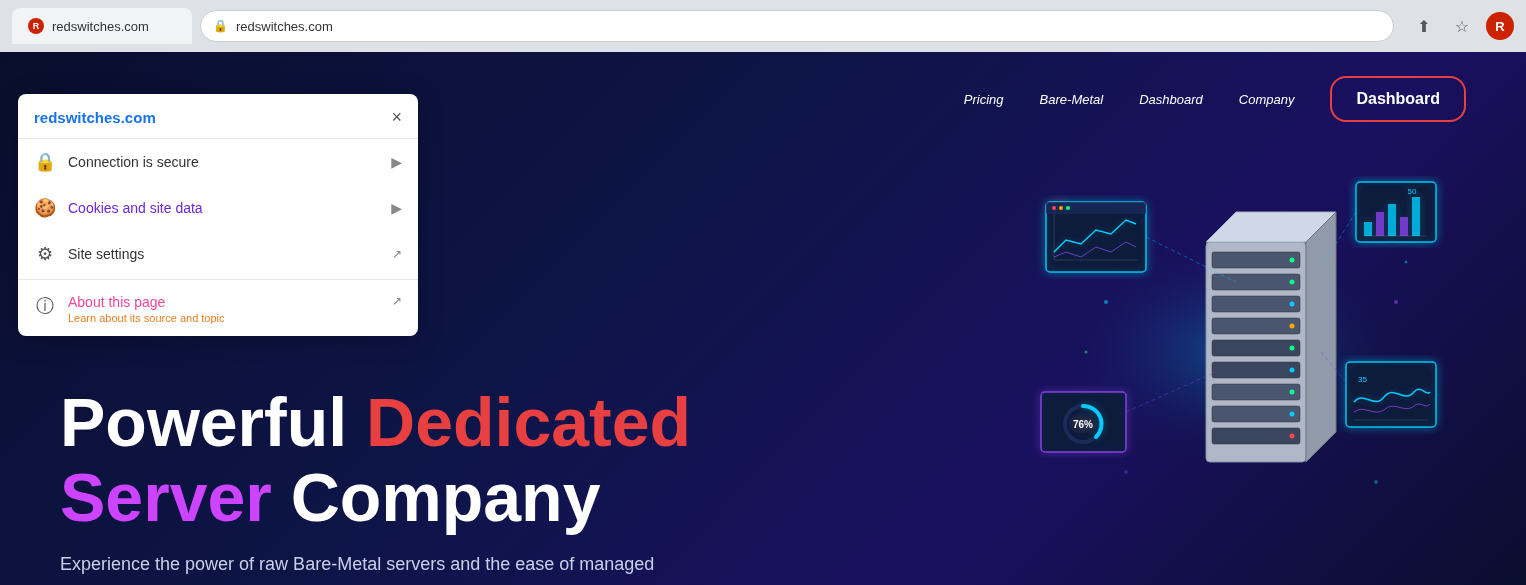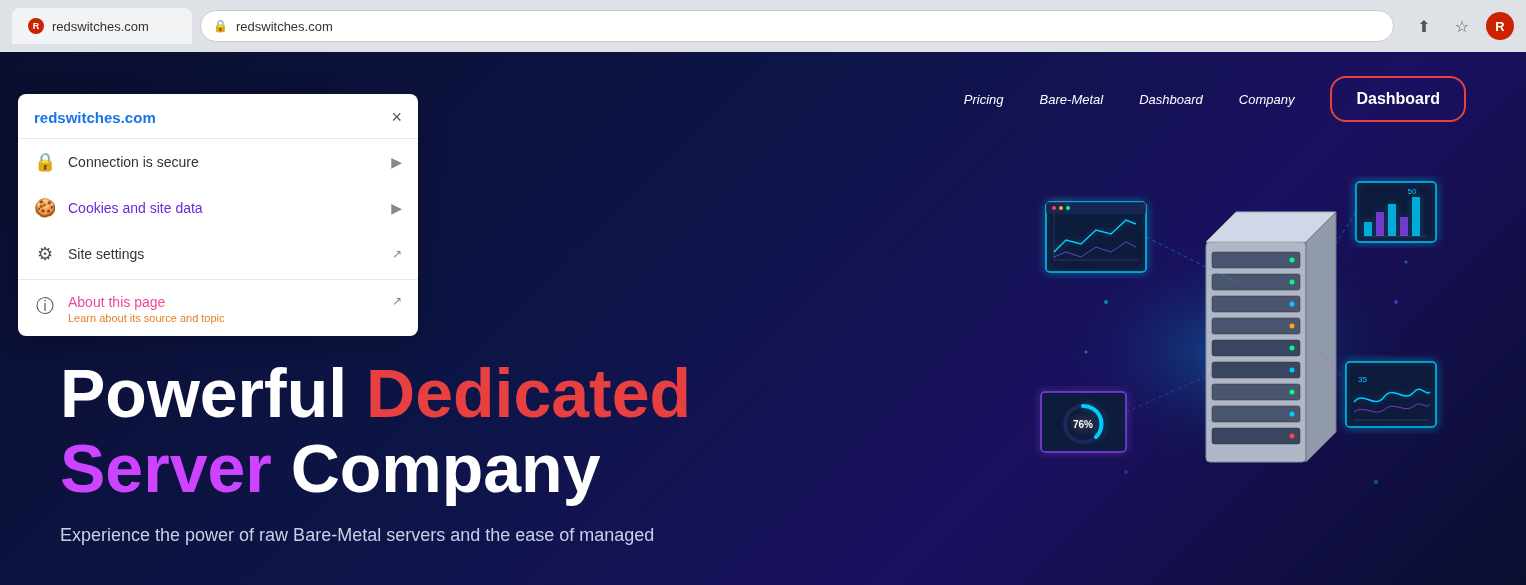--- a/index.html
+++ b/index.html
@@ -107,21 +107,21 @@
       border-radius: 16px;
       cursor: pointer;
     }
 
     
     .hero {
       position: absolute;
       bottom: 0;
       left: 60px;
       right: 0;
-      padding-bottom: 36px;
+      padding-bottom: 7px;
     }
     .hero-title {
       font-size: 68px;
       font-weight: 900;
       line-height: 1.1;
       margin-bottom: 16px;
     }
     .hero-title-line1 { color: #ffffff; }
     .hero-title-dedicated { color: #e84040; }
     .hero-title-server { color: #cc44ff; margin-top: 43px; }

